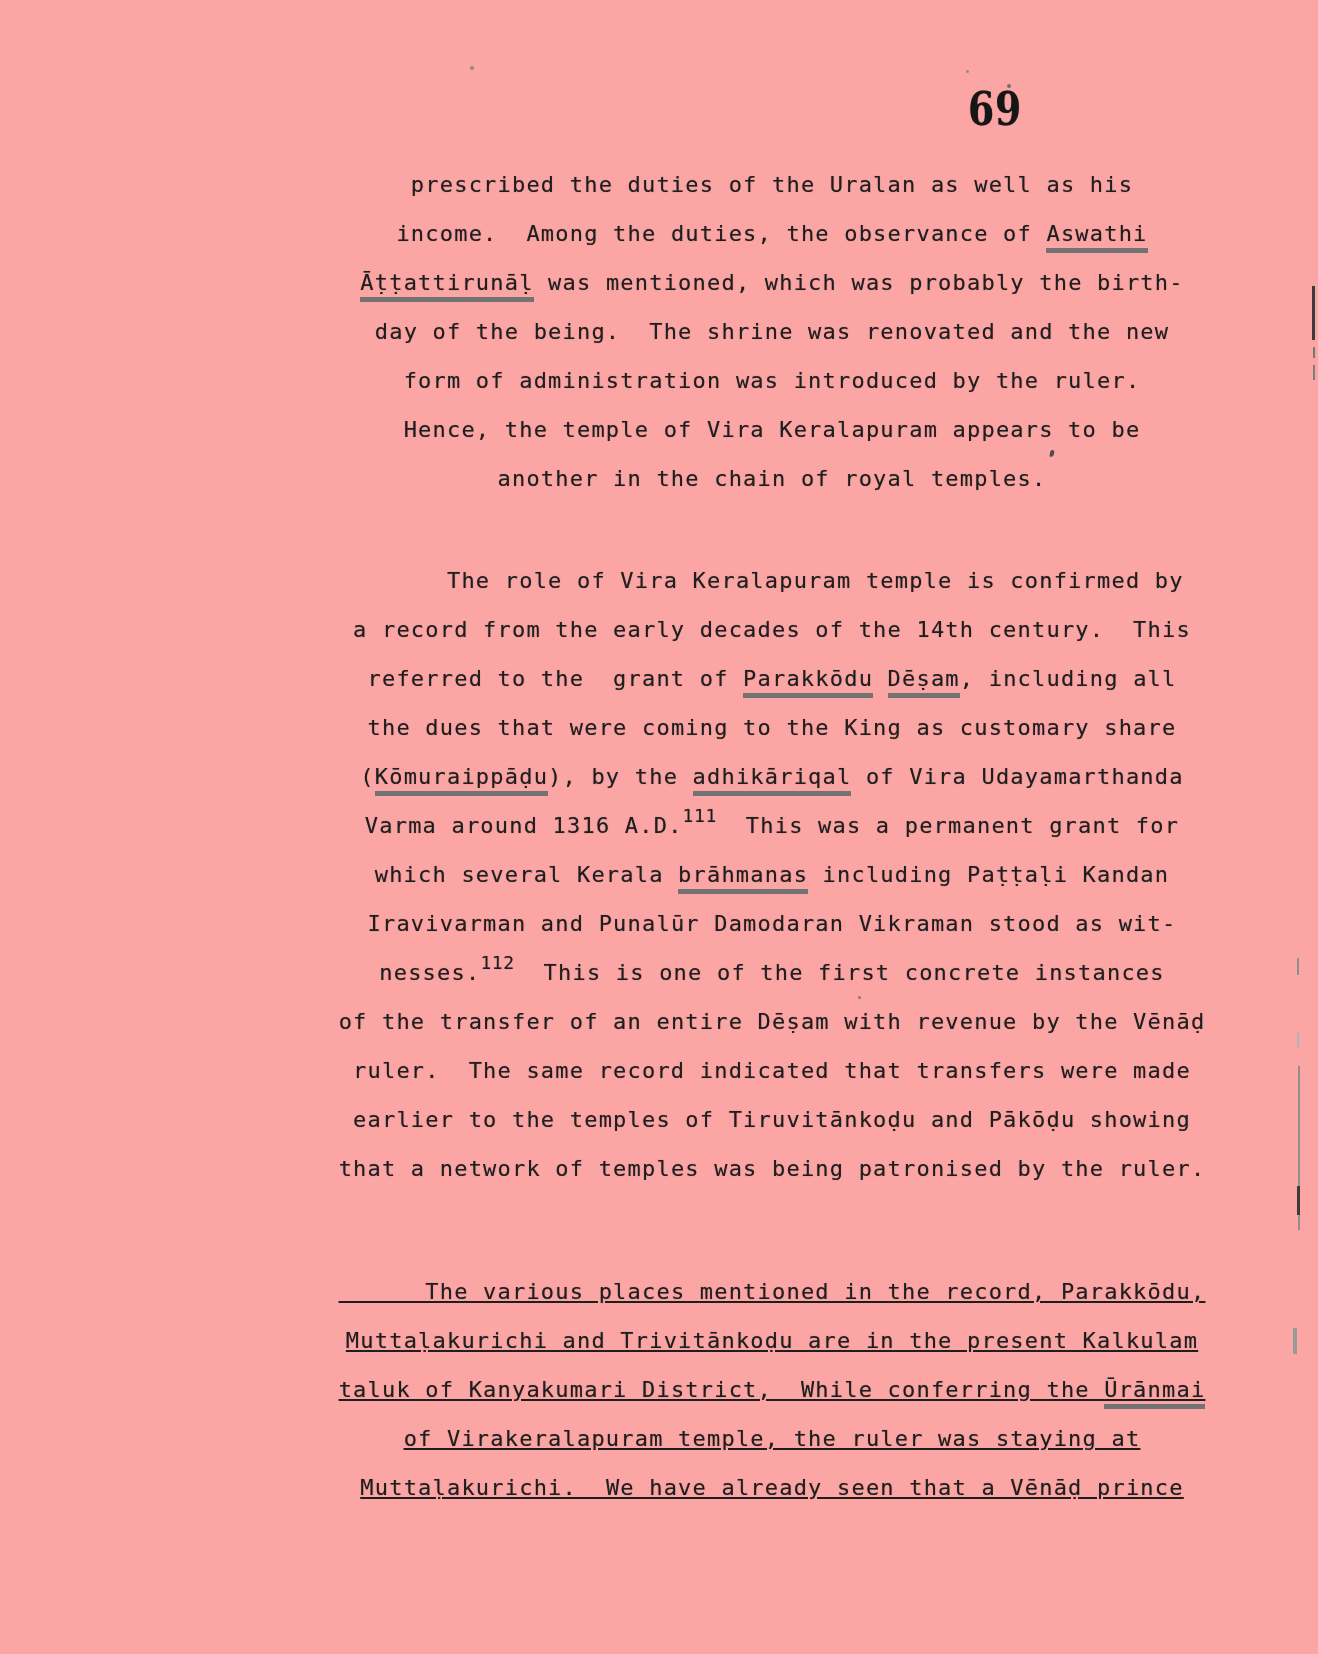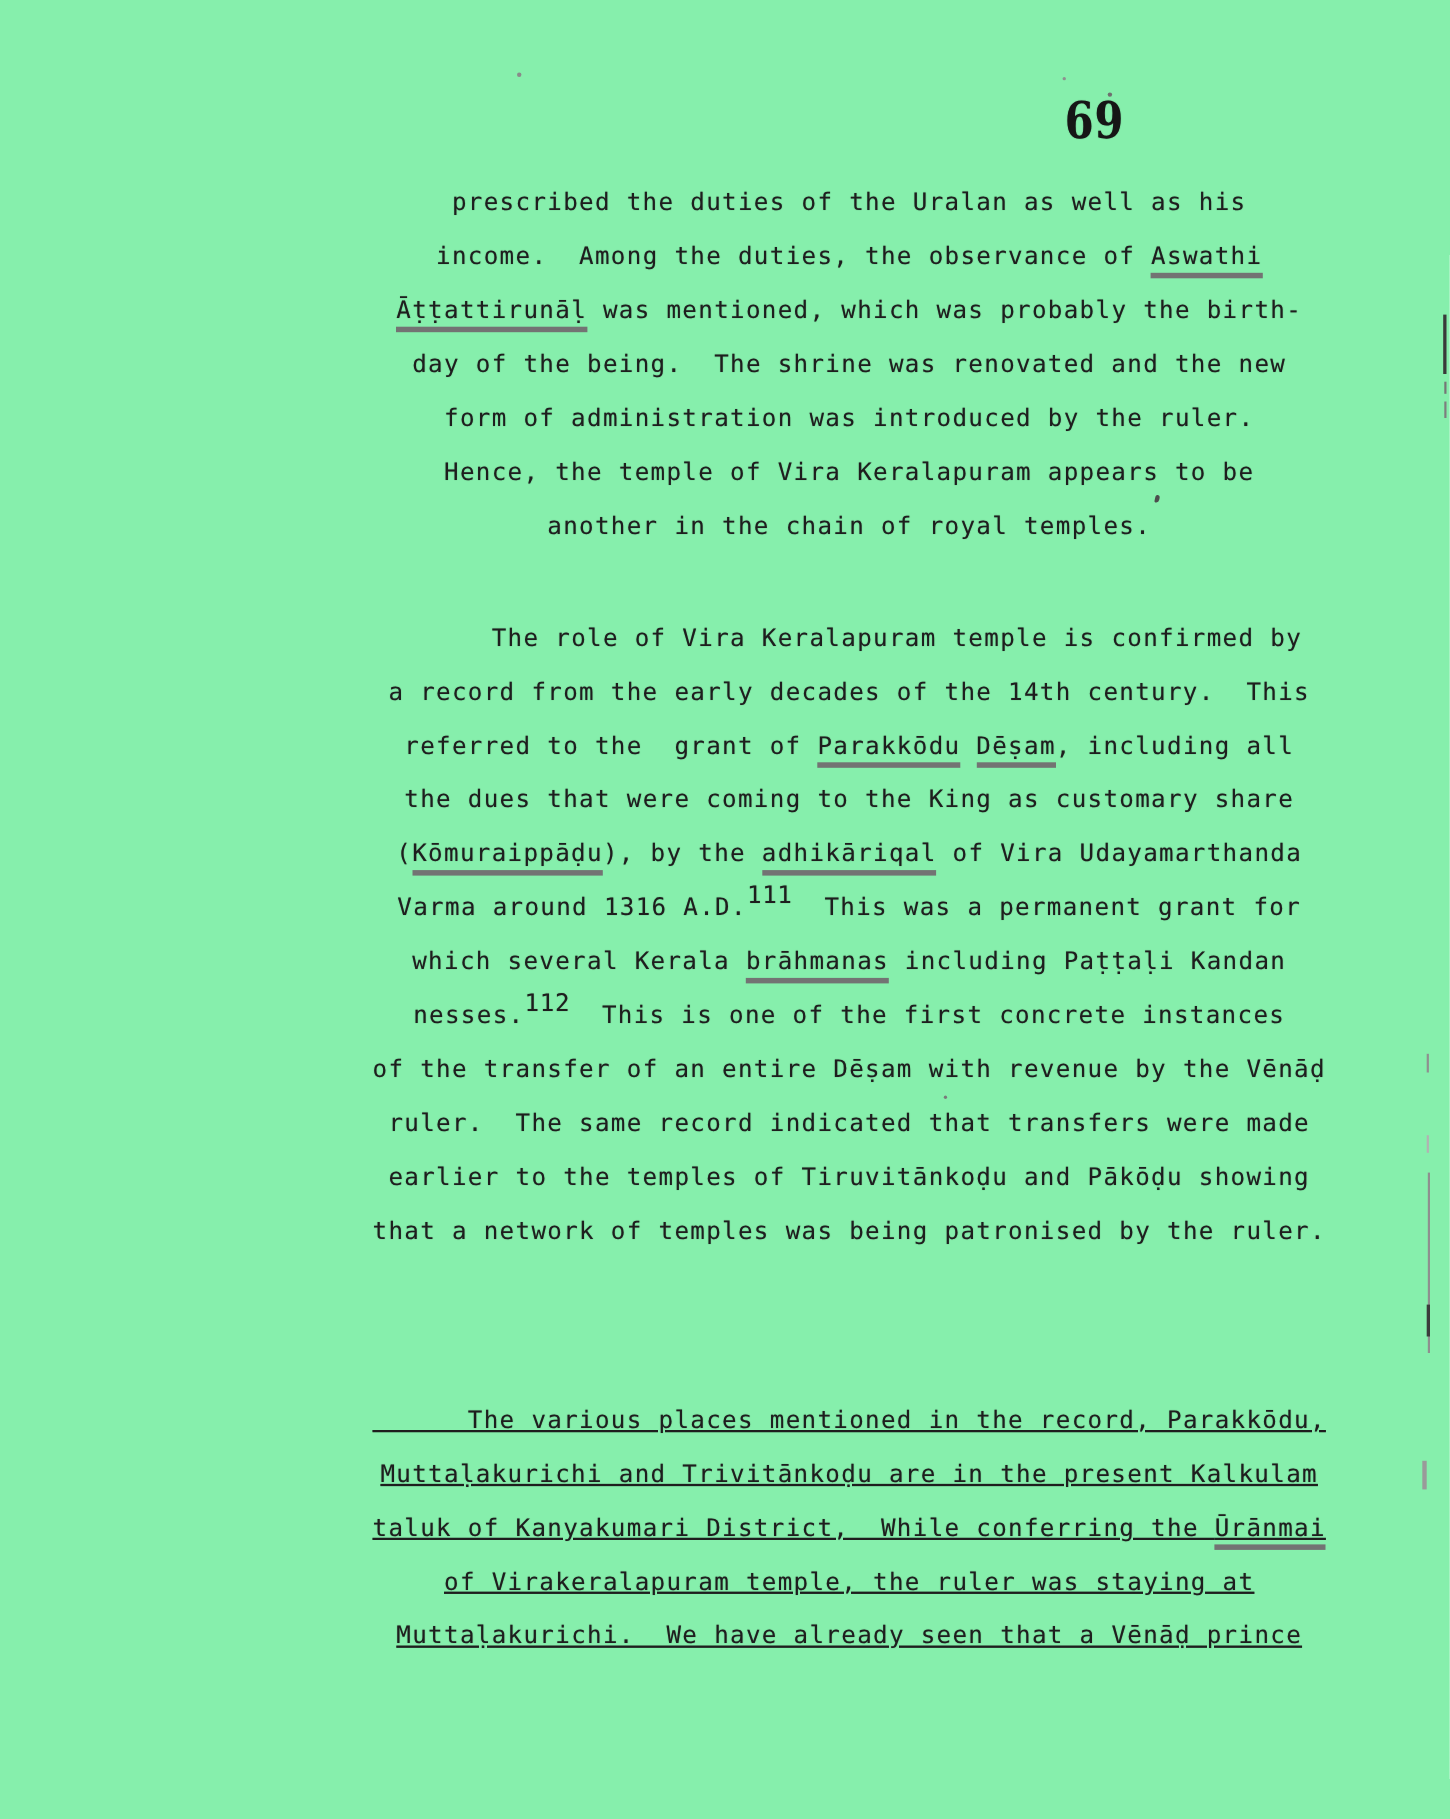--- a/index.html
+++ b/index.html
@@ -5,21 +5,21 @@
   html,body{margin:0;padding:0;}
   body{
     width:1318px;height:1654px;
     background:#ffffff;
     position:relative;
     overflow:hidden;
     font-family:"DejaVu Sans Mono","Liberation Mono",monospace;
   }
   #scan-page{
     position:absolute;inset:0;
-    background:#86efac;
+    background:#fca5a5;
   }
   
   #page-number{
     position:absolute;
     left:968px;top:82px;
     font-family:"DejaVu Serif","Liberation Serif",serif;
     font-size:46px;font-weight:600;color:#161616;
     letter-spacing:1px;
     transform:scaleX(0.82);
     transform-origin:left top;
@@ -41,21 +41,21 @@
   .line{
     height:49px;line-height:49px;
     white-space:pre;
     text-align:center;
   }
   .seg-u{
     border-bottom:5px solid #737373;
     padding-bottom:2px;
   }
   .seg-sup{
-    font-size:22px;
+    font-size:18px;
     position:relative;top:-11px;
     letter-spacing:0.6px;
   }
   
   .artifact{position:absolute;}
   .dot{border-radius:50%;}
   #edgeA1{left:1312px;top:286px;width:3px;height:54px;background:#3a3a3a;}
   #edgeA2{left:1313px;top:347px;width:2px;height:11px;background:#767676;}
   #edgeA3{left:1313px;top:365px;width:2px;height:15px;background:#7e7e7e;}
   #edgeB {left:1297px;top:958px;width:2px;height:17px;background:#8f8f8f;}
@@ -87,20 +87,21 @@
         <div class="line"><span class="seg-n">another in the chain of royal temples.</span></div>
       </div>
       <div class="para p2">
         <div class="line"><span class="seg-n">      The role of Vira Keralapuram temple is confirmed by</span></div>
         <div class="line"><span class="seg-n">a record from the early decades of the 14th century.  This</span></div>
         <div class="line"><span class="seg-n">referred to the  grant of </span><span class="seg-u">Parakkōdu</span><span class="seg-n"> </span><span class="seg-u">Dēṣam</span><span class="seg-n">, including all</span></div>
         <div class="line"><span class="seg-n">the dues that were coming to the King as customary share</span></div>
         <div class="line"><span class="seg-n">(</span><span class="seg-u">Kōmuraippāḍu</span><span class="seg-n">), by the </span><span class="seg-u">adhikāriqal</span><span class="seg-n"> of Vira Udayamarthanda</span></div>
         <div class="line"><span class="seg-n">Varma around 1316 A.D.</span><span class="seg-sup">111</span><span class="seg-n">  This was a permanent grant for</span></div>
         <div class="line"><span class="seg-n">which several Kerala </span><span class="seg-u">brāhmanas</span><span class="seg-n"> including Paṭṭaḷi Kandan</span></div>
+        <div class="line"><span class="seg-n">Iravivarman and Punalūr Damodaran Vikraman stood as wit-</span></div>
         <div class="line"><span class="seg-n">nesses.</span><span class="seg-sup">112</span><span class="seg-n">  This is one of the first concrete instances</span></div>
         <div class="line"><span class="seg-n">of the transfer of an entire Dēṣam with revenue by the Vēnāḍ</span></div>
         <div class="line"><span class="seg-n">ruler.  The same record indicated that transfers were made</span></div>
         <div class="line"><span class="seg-n">earlier to the temples of Tiruvitānkoḍu and Pākōḍu showing</span></div>
         <div class="line"><span class="seg-n">that a network of temples was being patronised by the ruler.</span></div>
       </div>
       <div class="para p3">
         <div class="line"><span class="seg-n">      The various places mentioned in the record, Parakkōdu,</span></div>
         <div class="line"><span class="seg-n">Muttaḷakurichi and Trivitānkoḍu are in the present Kalkulam</span></div>
         <div class="line"><span class="seg-n">taluk of Kanyakumari District,  While conferring the </span><span class="seg-u">Ūrānmai</span></div>

